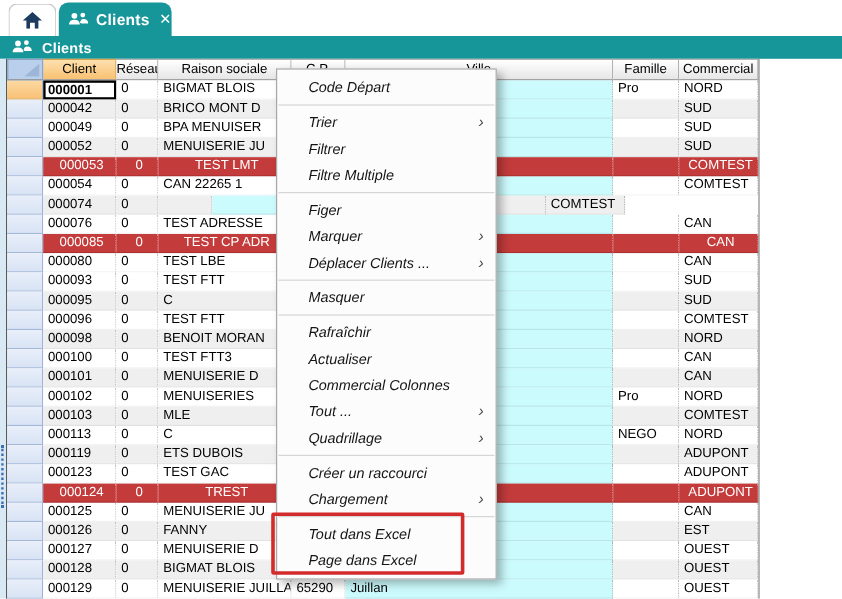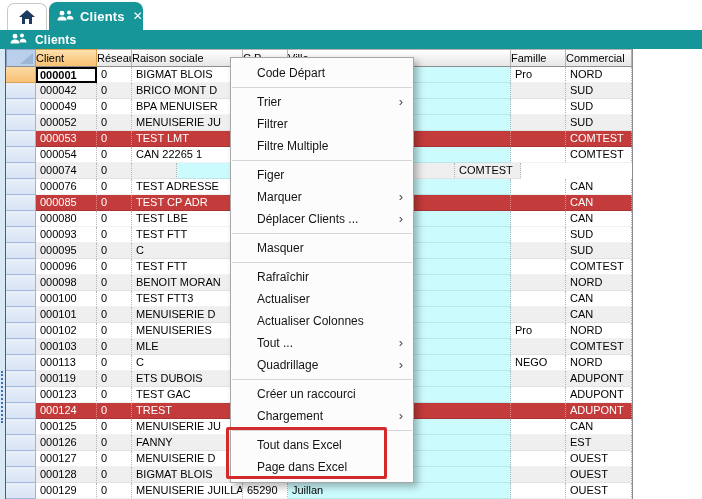--- a/index.html
+++ b/index.html
@@ -29,21 +29,21 @@
     display:flex;align-items:center;color:#fff;gap:8px;padding-left:10px;box-sizing:border-box;
   }
   .toolbar .tb-title{font-size:12px;font-weight:bold;letter-spacing:.2px;}
   
   .left-strip{position:absolute;left:0;top:49px;width:5px;height:450px;background:#d9e9f4;border-right:1px solid #5a5a5a;}
   .left-strip .splitter-dots{position:absolute;left:1px;top:322px;width:0;height:52px;border-left:2px dotted #3d6fb4;}
   .grid{position:absolute;left:6px;top:49px;width:626px;}
   .grid-row{display:flex;height:16px;}
   .grid-header{display:flex;height:18px;}
   .hcell{
-    box-sizing:border-box;height:18px;line-height:17px;font-size:11px;text-align:left;
+    box-sizing:border-box;height:18px;line-height:17px;font-size:11px;text-align:center;
     background:linear-gradient(#ffffff,#e6e6e6);
     border-right:1px solid #b2b2b2;border-bottom:1px solid #8e8e8e;border-top:1px solid #b2b2b2;
     overflow:hidden;white-space:nowrap;color:#000;
   }
   .hcell.sel{background:linear-gradient(#fde0ae,#f9c172);border-right:1px solid #d8a34c;border-top:1px solid #d8a34c;}
   .corner{
     box-sizing:border-box;width:30px;height:18px;background:#b9cfec;
     border:1px solid #8aa3c4;border-bottom:1px solid #8e8e8e;position:relative;
   }
   .corner .tri{position:absolute;right:2px;bottom:2px;width:13px;height:11px;background:#9db5d6;
@@ -63,32 +63,32 @@
   .col-reseau{width:35px;}
   .col-raison{width:111px;}
   .col-cp{width:45px;}
   .col-ville{width:223px;}
   .col-famille{width:55px;}
   .col-commercial{width:66px;}
   .bg-white .cell{background:#ffffff;}
   .bg-gray .cell{background:#efefef;}
   .bg-white .cell.ville{background:#ccfbfd;border-bottom:1px solid #b9e6e9;}
   .bg-gray .cell.ville{background:#ccfbfd;border-bottom:1px solid #b9e6e9;}
-  .bg-red .cell{background:#c43b3b;color:#ffffff;border-right:1px dotted #d98a8a;border-bottom:1px solid #a93232;}
+  .bg-red .cell{background:#c43b3b;color:#ffffff;border-right:1px dotted #d98a8a;border-bottom:1px solid #a93232;text-align:center;}
   .cell.focused{border:2px solid #000000;background:#ffffff;line-height:12px;padding-left:2px;font-weight:bold;}
   .grid-right-edge{position:absolute;left:632px;top:49px;width:1px;height:450px;background:#8a8a8a;}
   
   .ctx-menu{
     position:absolute;left:230px;top:57px;width:184px;box-sizing:border-box;
     background:#fcfcfc;border:1px solid #a8a8a8;padding:4px 0;
     box-shadow:4px 4px 7px rgba(0,0,0,0.28);z-index:50;
   }
   .ctx-item{
     position:relative;height:22px;line-height:22px;font-size:12px;color:#141414;
-    padding-left:26px;white-space:nowrap;cursor:default;
+    padding-left:26px;white-space:nowrap;cursor:default;font-style:italic;
   }
   .ctx-item .sub-arrow{
     position:absolute;right:10px;top:0;font-size:13px;color:#464646;line-height:22px;
   }
   .ctx-sep{border-top:1px solid #d6d6d6;margin:3px 1px;}
   
   .annotation-box{
     position:absolute;left:226px;top:427px;width:161px;height:52px;box-sizing:border-box;
     border:3px solid #d32b2b;border-radius:2px;z-index:60;pointer-events:none;
   }
@@ -429,21 +429,21 @@
     <div class="ctx-item"><span>Filtre Multiple</span></div>
     <div class="ctx-sep"></div>
     <div class="ctx-item"><span>Figer</span></div>
     <div class="ctx-item"><span>Marquer</span><span class="sub-arrow">›</span></div>
     <div class="ctx-item"><span>Déplacer Clients ...</span><span class="sub-arrow">›</span></div>
     <div class="ctx-sep"></div>
     <div class="ctx-item"><span>Masquer</span></div>
     <div class="ctx-sep"></div>
     <div class="ctx-item"><span>Rafraîchir</span></div>
     <div class="ctx-item"><span>Actualiser</span></div>
-    <div class="ctx-item"><span>Actualiser Colonnes</span></div>
+    <div class="ctx-item"><span>Commercial Colonnes</span></div>
     <div class="ctx-item"><span>Tout ...</span><span class="sub-arrow">›</span></div>
     <div class="ctx-item"><span>Quadrillage</span><span class="sub-arrow">›</span></div>
     <div class="ctx-sep"></div>
     <div class="ctx-item"><span>Créer un raccourci</span></div>
     <div class="ctx-item"><span>Chargement</span><span class="sub-arrow">›</span></div>
     <div class="ctx-sep"></div>
     <div class="ctx-item"><span>Tout dans Excel</span></div>
     <div class="ctx-item"><span>Page dans Excel</span></div>
   </div>
 

